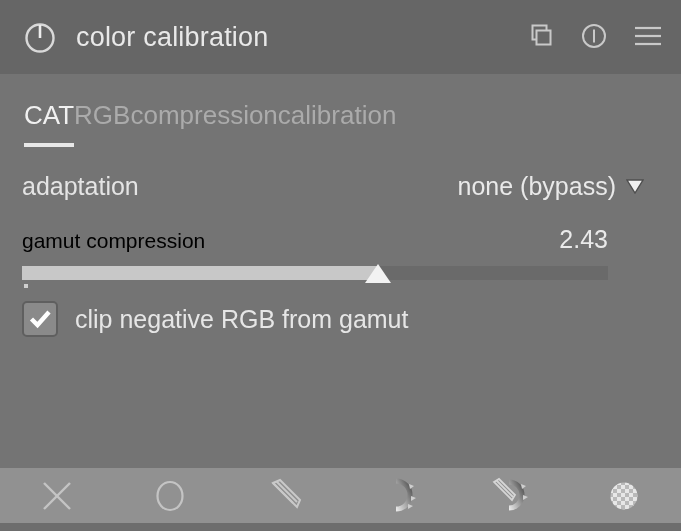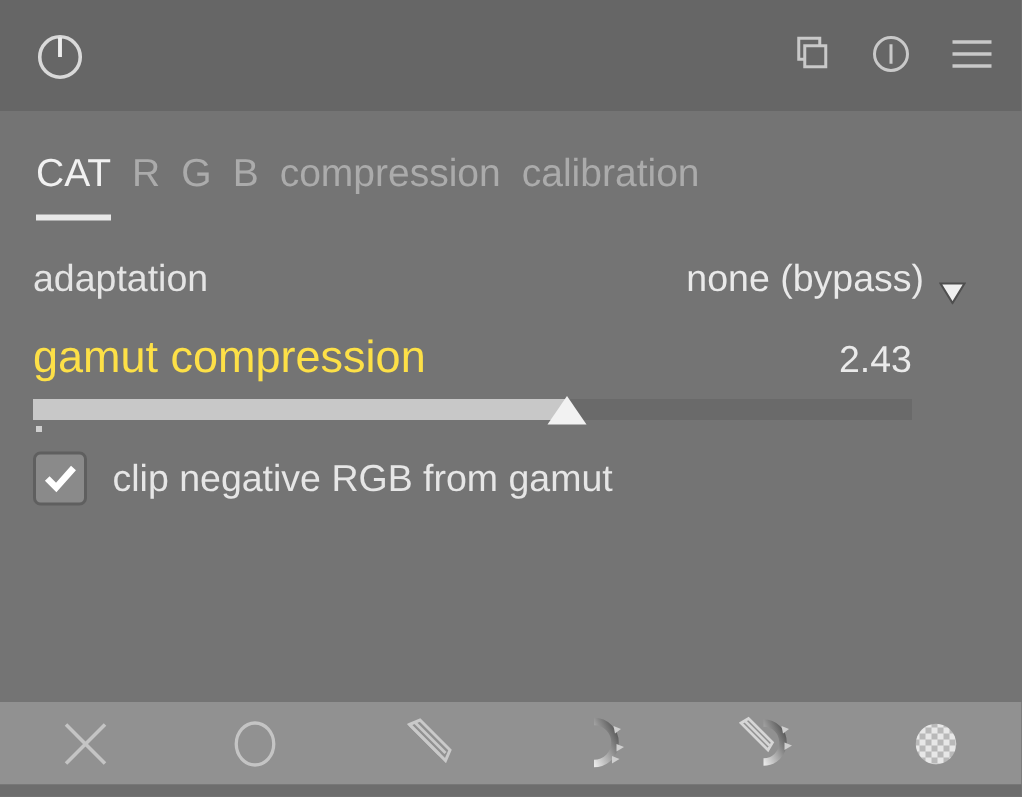--- a/index.html
+++ b/index.html
@@ -71,21 +71,20 @@
     top: 98px;
     width: 681px;
     height: 56px;
   }
   .tabrow {
     position: absolute;
     left: 24px;
     top: 0;
     display: flex;
     align-items: flex-start;
-    gap: 14px;
     white-space: nowrap;
   }
   .tab {
     font-size: 26px;
     line-height: 34px;
     color: #ababab;
     position: relative;
     padding-bottom: 2px;
   }
   .tab.active {
@@ -111,21 +110,21 @@
     align-items: center;
     justify-content: space-between;
   }
   .row-label {
     font-size: 25px;
     line-height: 34px;
     color: #e4e4e4;
   }
   .combo-value-wrap {
     display: flex;
-    align-items: flex-end;
+    align-items: center;
     gap: 10px;
   }
   .combo-value {
     font-size: 25px;
     line-height: 34px;
     color: #e9e9e9;
   }
   .combo-arrow {
     width: 18px;
     height: 16px;
@@ -139,23 +138,23 @@
     width: 586px;
     height: 66px;
   }
   .slider-header {
     display: flex;
     align-items: baseline;
     justify-content: space-between;
     height: 36px;
   }
   .slider-label {
-    font-size: 30px;
-    line-height: 34px;
-    color: #fde047;
+    font-size: 21px;
+    line-height: 34px;
+    color: #000000;
   }
   .slider-value {
     font-size: 25px;
     line-height: 34px;
     color: #eaeaea;
   }
   .slider-track {
     position: absolute;
     left: 0;
     top: 44px;
@@ -250,20 +249,21 @@
 
   <div class="header">
 
     <span class="power-icon">
       <svg width="36" height="36" viewBox="0 0 36 36">
         <circle cx="18" cy="19" r="13.5" fill="none" stroke="#d9d9d9" stroke-width="2.4"></circle>
         <line x1="18" y1="6" x2="18" y2="19" stroke="#ededed" stroke-width="2.6" stroke-linecap="butt"></line>
       </svg>
     </span>
 
+    <div class="module-title">color calibration</div>
 
     <div class="header-actions">
 
       <span class="hdr-btn">
         <svg width="30" height="30" viewBox="0 0 30 30">
           <rect x="7.5" y="4.5" width="14" height="14" fill="none" stroke="#c9c9c9" stroke-width="2"></rect>
           <rect x="11.5" y="9.5" width="14" height="14" fill="#666666" stroke="#c9c9c9" stroke-width="2"></rect>
         </svg>
       </span>
 

